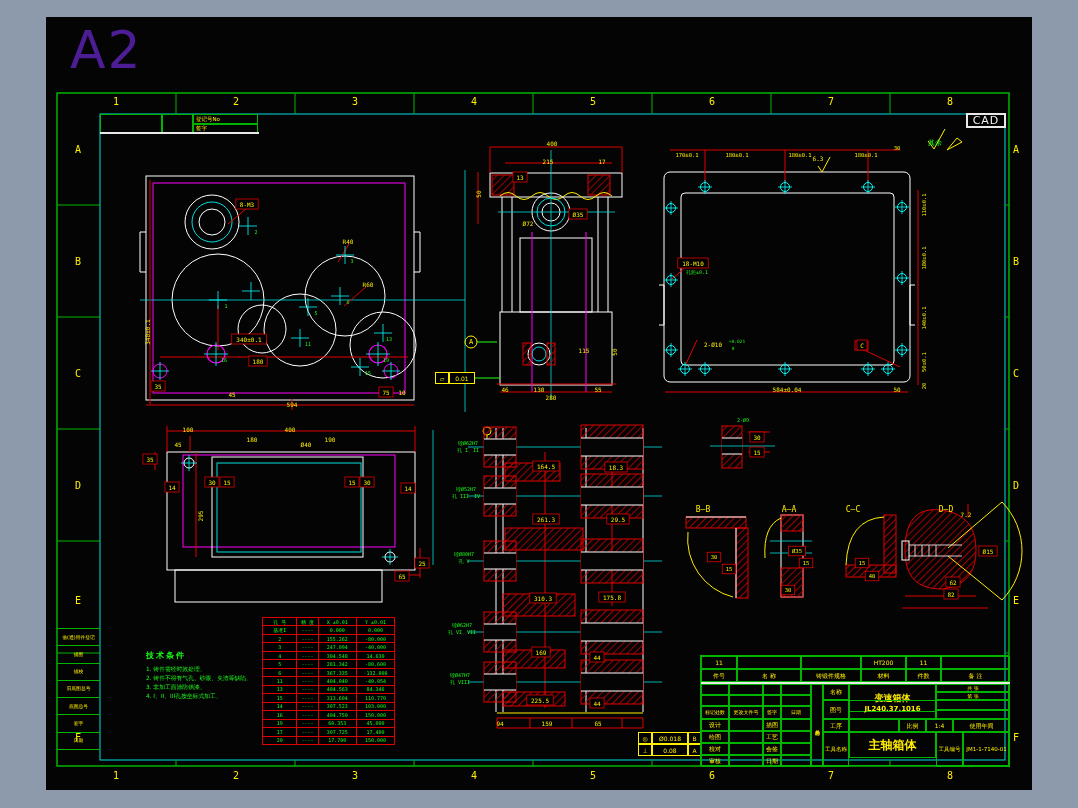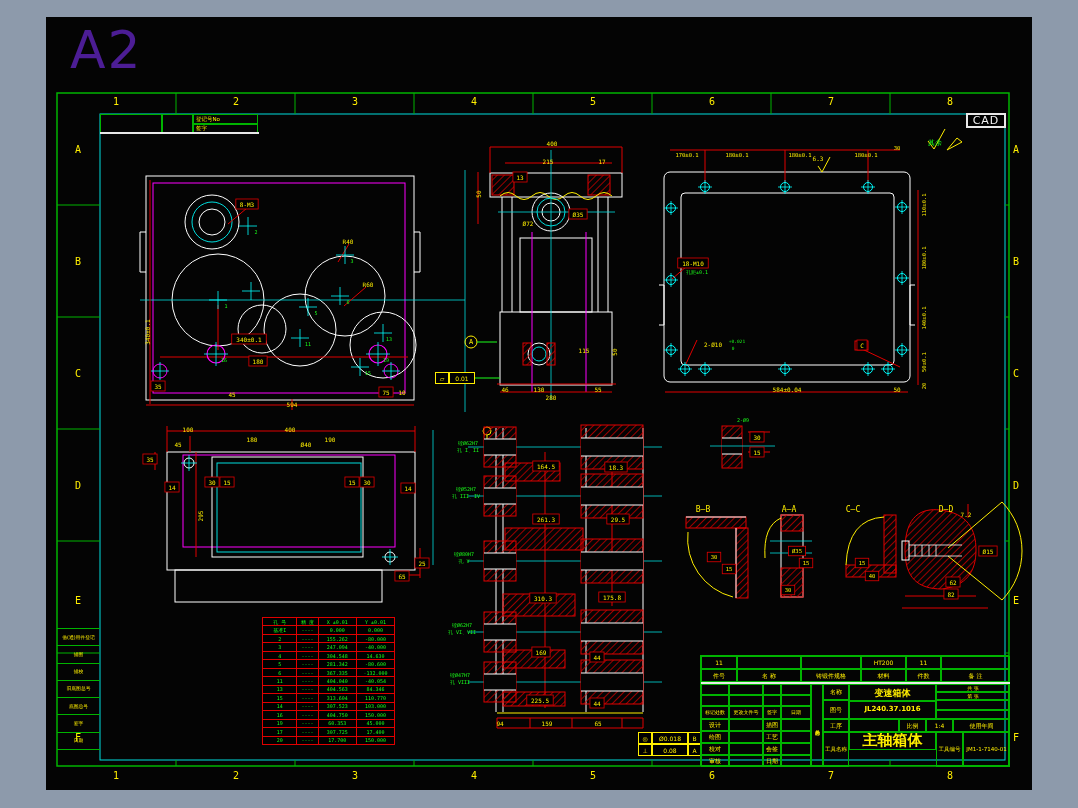--- a/index.html
+++ b/index.html
@@ -424,20 +424,29 @@
   <div class="sheet-label">A2</div>
 
   <div class="cadbox">CAD</div>
 
   <div class="regcell" style="left:100px;top:114px;width:62px;height:19px;"></div>
   <div class="regcell" style="left:162px;top:114px;width:31px;height:19px;"></div>
   <div class="regcell" style="left:193px;top:114px;width:65px;height:10px;">登记号No</div>
   <div class="regcell" style="left:193px;top:124px;width:65px;height:9px;">签字</div>
   <div class="whiteline" style="left:100px;top:132px;width:159px;height:2px;"></div>
 
+  <div id="technotes">
+    <div class="tn-title">技术条件</div>
+    <div id="tn-items">
+        <div class="tn-item">1. 铸件需经时效处理。</div>
+        <div class="tn-item">2. 铸件不得有气孔、砂眼、夹渣等缺陷。</div>
+        <div class="tn-item">3. 非加工面涂防锈漆。</div>
+        <div class="tn-item">4. I、II、III孔按坐标式加工。</div>
+      </div>
+  </div>
 
   <div id="coordtable">
       <div class="crow">
         <div class="ccell c0">孔 号</div>
         <div class="ccell c1">精 度</div>
         <div class="ccell c2">X ±0.01</div>
         <div class="ccell c3">Y ±0.01</div>
       </div>
       <div class="crow">
         <div class="ccell c0">基准I</div>
@@ -600,30 +609,30 @@
     <div class="gcell" style="left:62px;top:87px;width:18px;height:12px;">会签</div>
     <div class="gcell" style="left:80px;top:87px;width:30px;height:12px;"></div>
     <div class="gcell" style="left:0;top:99px;width:28px;height:12px;">审核</div>
     <div class="gcell" style="left:28px;top:99px;width:34px;height:12px;"></div>
     <div class="gcell" style="left:62px;top:99px;width:18px;height:12px;">日期</div>
     <div class="gcell" style="left:80px;top:99px;width:30px;height:12px;"></div>
 
     <div class="gcell vtext" style="left:110px;top:28px;width:12px;height:83px;font-size:5px;">产品名称</div>
 
     <div class="gcell" style="left:122px;top:28px;width:26px;height:16px;">名称</div>
-    <div class="gcell" style="left:148px;top:28px;width:87px;height:18px;font-size:9px;font-weight:bold;">变速箱体</div>
+    <div class="gcell" style="left:148px;top:28px;width:87px;height:28px;font-size:9px;font-weight:bold;">变速箱体</div>
     <div class="gcell" style="left:235px;top:28px;width:74px;height:8px;font-size:5px;">共 张</div>
     <div class="gcell" style="left:235px;top:36px;width:74px;height:8px;font-size:5px;">第 张</div>
     <div class="gcell" style="left:122px;top:44px;width:26px;height:19px;">图号</div>
     <div class="gcell" style="left:148px;top:44px;width:87px;height:19px;font-size:7px;font-weight:bold;">JL240.37.1016</div>
     <div class="gcell" style="left:235px;top:44px;width:74px;height:10px;"></div>
     <div class="gcell" style="left:235px;top:54px;width:74px;height:9px;"></div>
     <div class="gcell" style="left:122px;top:63px;width:26px;height:13px;">工序</div>
     <div class="gcell" style="left:148px;top:63px;width:50px;height:13px;"></div>
     <div class="gcell" style="left:198px;top:63px;width:27px;height:13px;">比例</div>
     <div class="gcell" style="left:225px;top:63px;width:27px;height:13px;">1:4</div>
     <div class="gcell" style="left:252px;top:63px;width:57px;height:13px;">使用年间</div>
     <div class="gcell" style="left:122px;top:76px;width:26px;height:35px;font-size:5.5px;">工具名称</div>
-    <div class="gcell" style="left:148px;top:76px;width:87px;height:18px;font-size:15px;font-weight:bold;font-family:Liberation Mono, monospace;">主轴箱体</div>
+    <div class="gcell" style="left:148px;top:76px;width:87px;height:26px;font-size:12px;font-weight:bold;">主轴箱体</div>
     <div class="gcell" style="left:235px;top:76px;width:27px;height:35px;font-size:5.5px;">工具编号</div>
     <div class="gcell" style="left:262px;top:76px;width:47px;height:35px;font-size:5.5px;">JM1-1-7140-01</div>
   </div>
 </div>
 
 </body></html>

